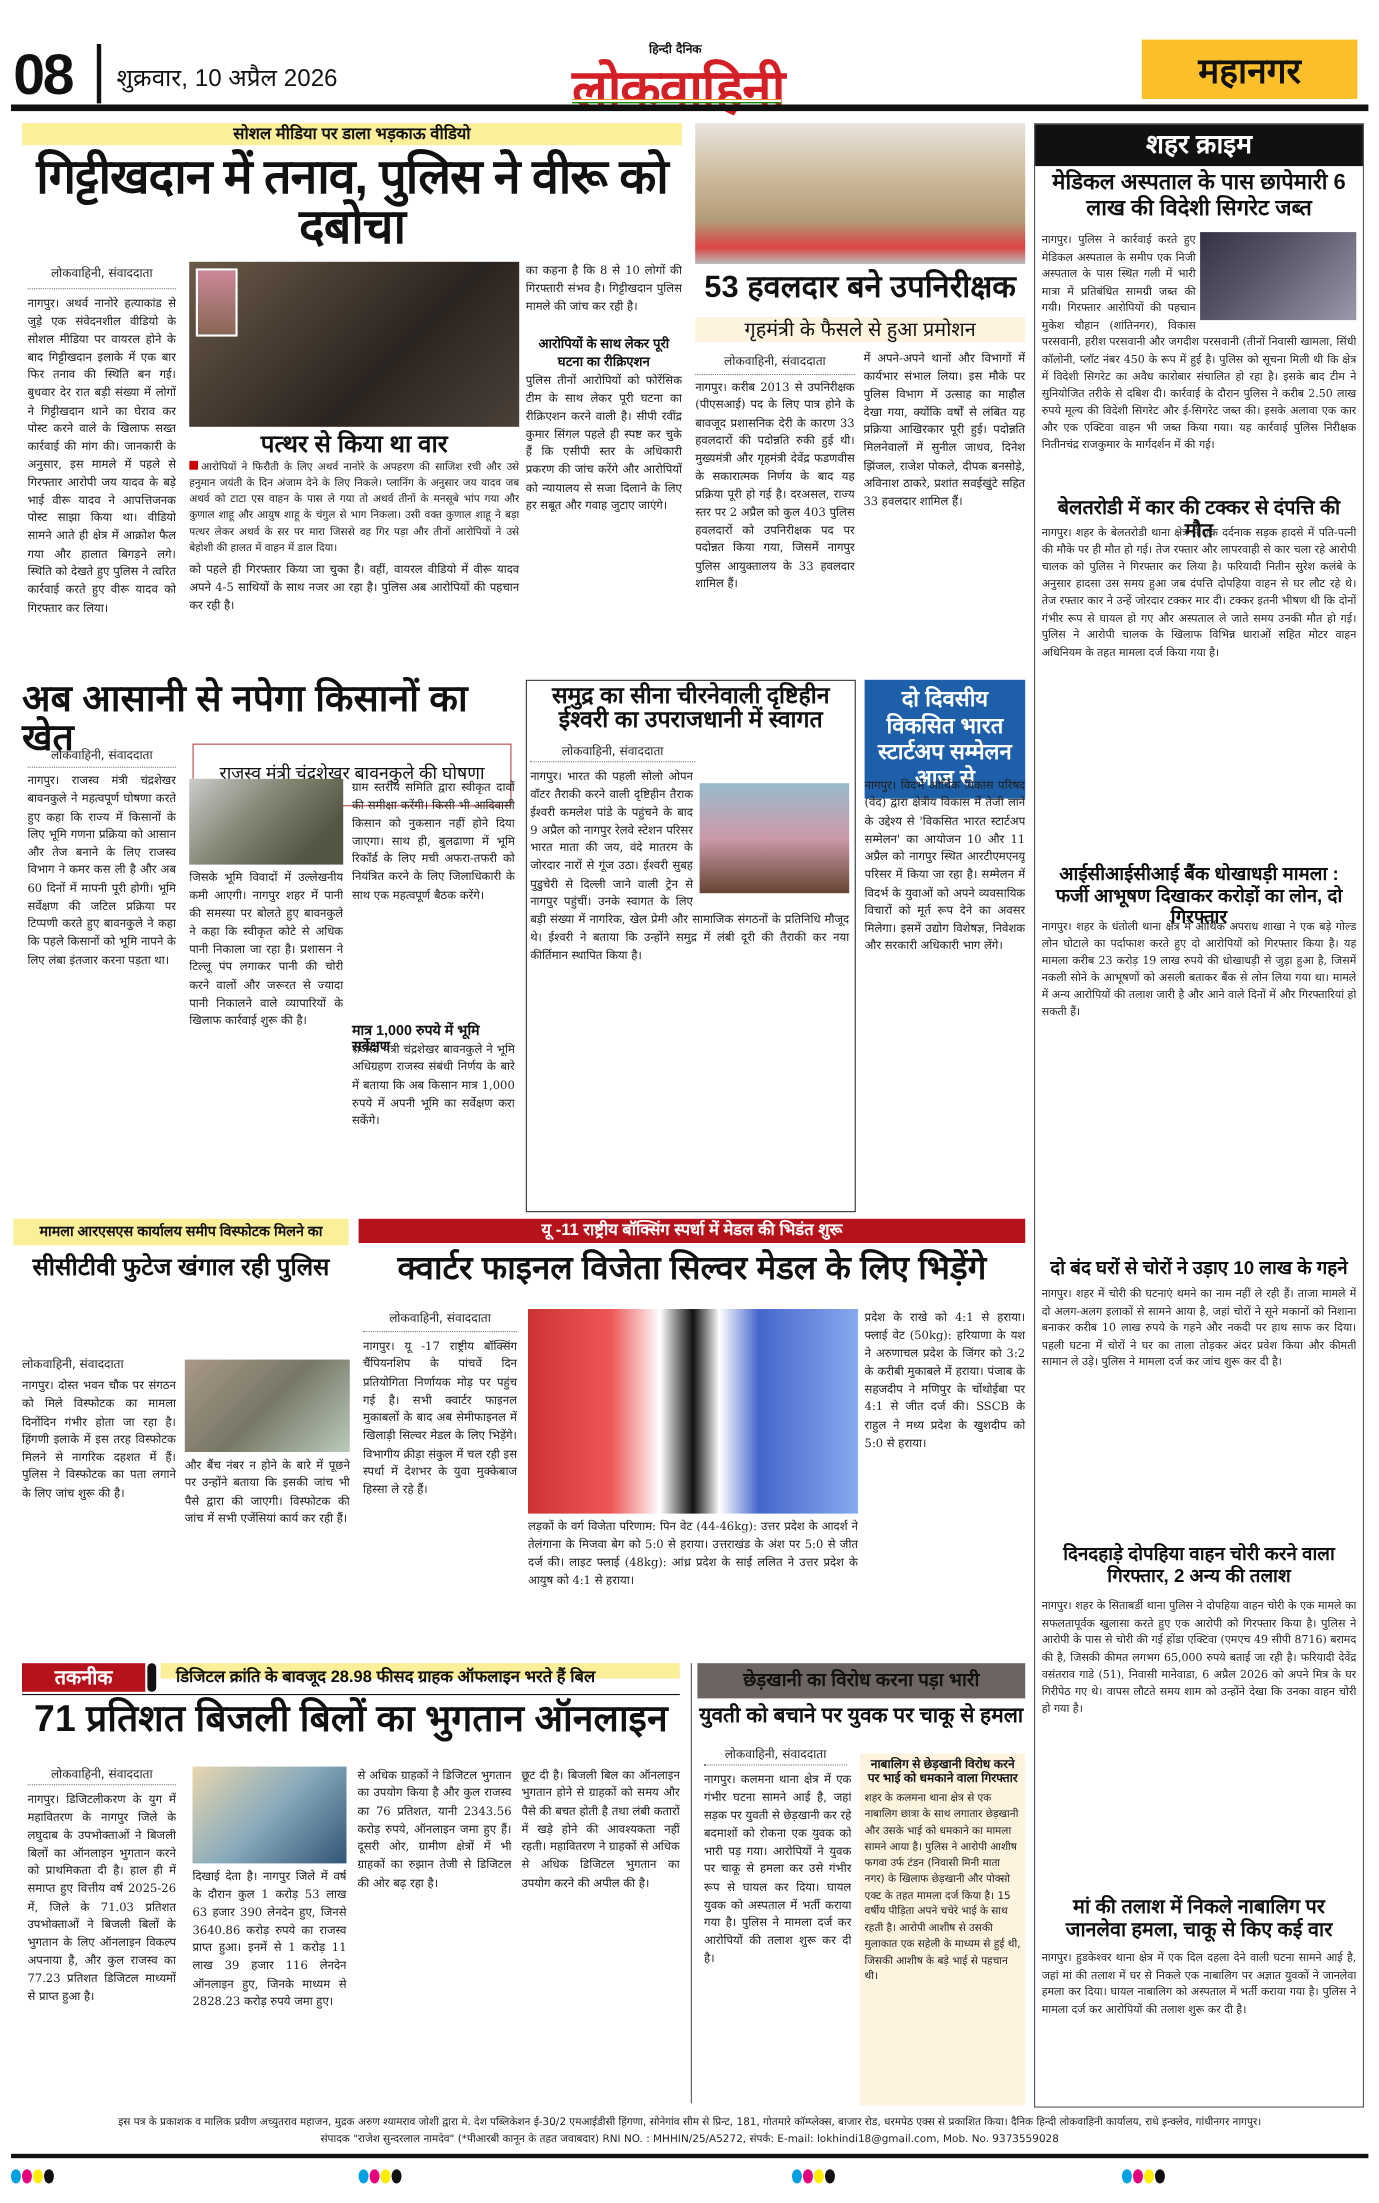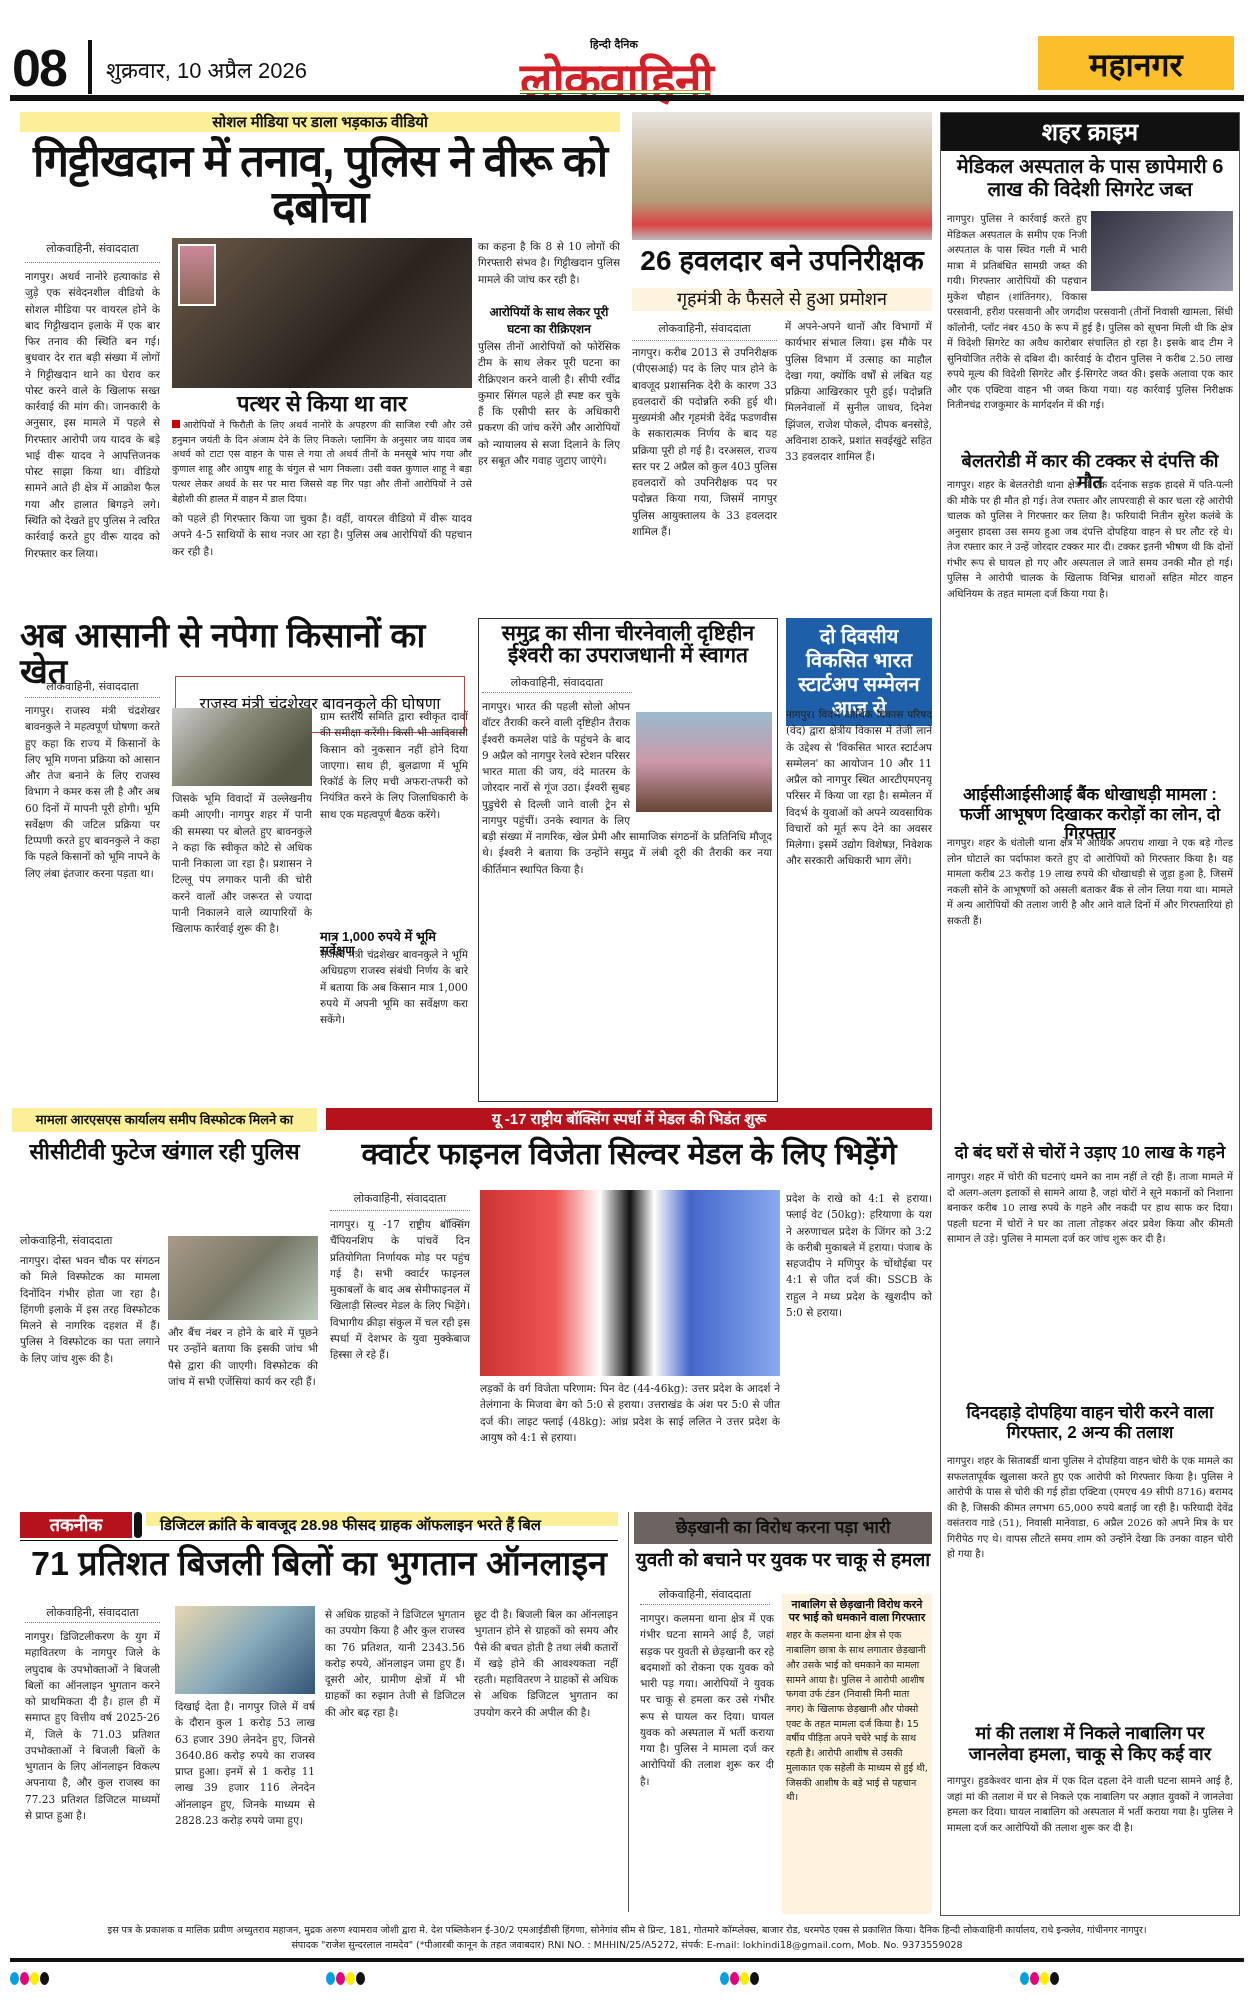--- a/index.html
+++ b/index.html
@@ -6,21 +6,21 @@
 body{width:1254px;height:2003px;background:#fff;font-family:"DejaVu Sans","Liberation Sans",sans-serif;color:#111;position:relative;overflow:hidden}
 .abs{position:absolute}
 .masthead-rule{position:absolute;left:10px;right:10px;top:95px;height:6px;background:#111}
 .pageno{left:12px;top:38px;font-size:52px;font-weight:bold;font-family:"Liberation Sans",sans-serif;letter-spacing:-2px}
 .pagebar{left:88px;top:40px;width:4px;height:54px;background:#111}
 .date{left:106px;top:54px;font-size:22px;font-family:"Liberation Sans",sans-serif}
 .logo-wrap{left:520px;top:36px;width:230px;height:58px}
 .logo-small{position:absolute;left:70px;top:0;font-size:11px;font-weight:bold}
 .logo-main{position:absolute;left:0;top:10px;font-size:48px;font-weight:bold;color:#d32027;font-family:"Liberation Sans",sans-serif;letter-spacing:-1px}
 .logo-line{position:absolute;left:0;top:54px;width:190px;height:4px;background:linear-gradient(#f08a24 33%,#fff 33%,#fff 66%,#138808 66%)}
-.section-box{left:1038px;top:36px;width:196px;height:54px;background:#fbbf2b;display:flex;align-items:center;justify-content:center;font-size:32px;font-weight:bold;font-family:Liberation Serif, serif}
+.section-box{left:1038px;top:36px;width:196px;height:54px;background:#fbbf2b;display:flex;align-items:center;justify-content:center;font-size:32px;font-weight:bold;font-family:Liberation Mono, monospace}
 .kicker-yellow{background:#fbef9a;text-align:center;font-weight:bold;font-family:"Liberation Sans",sans-serif}
 .headline{font-weight:bold;font-family:"Liberation Sans",sans-serif;line-height:1.05;text-align:center;color:#111}
 .byline{font-size:11px;text-align:center;color:#222}
 .col-text{font-size:10.5px;line-height:1.55;color:#222;text-align:justify;font-family:"DejaVu Serif",serif;overflow:hidden}
 .photo{background:linear-gradient(135deg,#6b5a48,#2a2420 60%,#4a4038);}
 .photo-police{background:linear-gradient(#e8e4df 0%,#cbb89a 40%,#b39a76 70%,#d44 88%,#bbb 100%)}
 .photo-raid{background:linear-gradient(135deg,#334 0%,#556 40%,#778 70%,#99a)}
 .photo-minister{background:linear-gradient(135deg,#ccc,#887 40%,#554 80%)}
 .photo-girl{background:linear-gradient(#9bc 0%,#c9a 50%,#643 100%)}
 .photo-cctv{background:linear-gradient(135deg,#a98 0%,#776 50%,#bcb)}
@@ -66,21 +66,21 @@
   <div style="position:absolute;left:6px;top:6px;width:38px;height:62px;border:2px solid #fff;background:linear-gradient(#c89,#865)"></div>
 </div>
 <div class="abs headline" style="left:172px;top:392px;width:300px;font-size:22px">पत्थर से किया था वार</div>
 <div class="abs col-text" style="left:172px;top:418px;width:300px;height:90px;font-family:'DejaVu Sans',sans-serif;font-size:9.5px"><span class="sq"></span><span>आरोपियों ने फिरौती के लिए अथर्व नानोरे के अपहरण की साजिश रची और उसे हनुमान जयंती के दिन अंजाम देने के लिए निकले। प्लानिंग के अनुसार जय यादव जब अथर्व को टाटा एस वाहन के पास ले गया तो अथर्व तीनों के मनसूबे भांप गया और कुणाल शाहू और आयुष शाहू के चंगुल से भाग निकला। उसी वक्त कुणाल शाहू ने बड़ा पत्थर लेकर अथर्व के सर पर मारा जिससे वह गिर पड़ा और तीनों आरोपियों ने उसे बेहोशी की हालत में वाहन में डाल दिया।</span></div>
 <div class="abs col-text" style="left:172px;top:510px;width:300px;height:98px">को पहले ही गिरफ्तार किया जा चुका है। वहीं, वायरल वीडियो में वीरू यादव अपने 4-5 साथियों के साथ नजर आ रहा है। पुलिस अब आरोपियों की पहचान कर रही है।</div>
 <div class="abs col-text" style="left:478px;top:238px;width:142px;height:64px">का कहना है कि 8 से 10 लोगों की गिरफ्तारी संभव है। गिट्टीखदान पुलिस मामले की जांच कर रही है।</div>
 <div class="abs headline" style="left:478px;top:304px;width:142px;font-size:12px;line-height:1.4">आरोपियों के साथ लेकर पूरी घटना का रीक्रिएशन</div>
 <div class="abs col-text" style="left:478px;top:338px;width:142px;height:270px">पुलिस तीनों आरोपियों को फोरेंसिक टीम के साथ लेकर पूरी घटना का रीक्रिएशन करने वाली है। सीपी रवींद्र कुमार सिंगल पहले ही स्पष्ट कर चुके हैं कि एसीपी स्तर के अधिकारी प्रकरण की जांच करेंगे और आरोपियों को न्यायालय से सजा दिलाने के लिए हर सबूत और गवाह जुटाए जाएंगे।</div>
 
 <div class="abs photo-police" style="left:632px;top:112px;width:300px;height:128px"></div>
-<div class="abs headline" style="left:632px;top:246px;width:300px;font-size:28px">26 हवलदार बने उपनिरीक्षक</div>
+<div class="abs headline" style="left:632px;top:246px;width:300px;font-size:28px">53 हवलदार बने उपनिरीक्षक</div>
 <div class="abs headline pink-box" style="left:632px;top:288px;width:300px;font-size:18px;padding:2px 0;font-weight:normal">गृहमंत्री के फैसले से हुआ प्रमोशन</div>
 <div class="abs byline" style="left:632px;top:320px;width:145px">लोकवाहिनी, संवाददाता</div>
 <div class="abs dotted" style="left:632px;top:340px;width:145px"></div>
 <div class="abs col-text" style="left:632px;top:344px;width:145px;height:264px">नागपुर। करीब 2013 से उपनिरीक्षक (पीएसआई) पद के लिए पात्र होने के बावजूद प्रशासनिक देरी के कारण 33 हवलदारों की पदोन्नति रुकी हुई थी। मुख्यमंत्री और गृहमंत्री देवेंद्र फडणवीस के सकारात्मक निर्णय के बाद यह प्रक्रिया पूरी हो गई है। दरअसल, राज्य स्तर पर 2 अप्रैल को कुल 403 पुलिस हवलदारों को उपनिरीक्षक पद पर पदोन्नत किया गया, जिसमें नागपुर पुलिस आयुक्तालय के 33 हवलदार शामिल हैं।</div>
 <div class="abs col-text" style="left:785px;top:318px;width:147px;height:290px">में अपने-अपने थानों और विभागों में कार्यभार संभाल लिया। इस मौके पर पुलिस विभाग में उत्साह का माहौल देखा गया, क्योंकि वर्षों से लंबित यह प्रक्रिया आखिरकार पूरी हुई। पदोन्नति मिलनेवालों में सुनील जाधव, दिनेश झिंजल, राजेश पोकले, दीपक बनसोड़े, अविनाश ठाकरे, प्रशांत सवईखुंटे सहित 33 हवलदार शामिल हैं।</div>
 
 <div class="abs crime-panel">
   <div class="crime-title">शहर क्राइम</div>
   <div class="abs crime-head" style="left:6px;top:42px;width:286px;font-size:20px">मेडिकल अस्पताल के पास छापेमारी 6 लाख की विदेशी सिगरेट जब्त</div>
   <div class="abs photo-raid" style="left:150px;top:98px;width:142px;height:80px"></div>
@@ -118,21 +118,21 @@
 <div class="abs blue-box" style="left:786px;top:618px;width:146px">दो दिवसीय विकसित भारत स्टार्टअप सम्मेलन आज से</div>
 <div class="abs col-text" style="left:786px;top:706px;width:146px;height:396px">नागपुर। विदर्भ आर्थिक विकास परिषद (वेद) द्वारा क्षेत्रीय विकास में तेजी लाने के उद्देश्य से 'विकसित भारत स्टार्टअप सम्मेलन' का आयोजन 10 और 11 अप्रैल को नागपुर स्थित आरटीएमएनयू परिसर में किया जा रहा है। सम्मेलन में विदर्भ के युवाओं को अपने व्यवसायिक विचारों को मूर्त रूप देने का अवसर मिलेगा। इसमें उद्योग विशेषज्ञ, निवेशक और सरकारी अधिकारी भाग लेंगे।</div>
 
 <div class="abs kicker-yellow" style="left:12px;top:1108px;width:305px;font-size:13px;line-height:24px;height:24px">मामला आरएसएस कार्यालय समीप विस्फोटक मिलने का</div>
 <div class="abs headline" style="left:12px;top:1140px;width:305px;font-size:22px">सीसीटीवी फुटेज खंगाल रही पुलिस</div>
 <div class="abs byline" style="left:20px;top:1232px;width:130px;text-align:left">लोकवाहिनी, संवाददाता</div>
 <div class="abs col-text" style="left:20px;top:1252px;width:140px;height:240px">नागपुर। दोस्त भवन चौक पर संगठन को मिले विस्फोटक का मामला दिनोंदिन गंभीर होता जा रहा है। हिंगणी इलाके में इस तरह विस्फोटक मिलने से नागरिक दहशत में हैं। पुलिस ने विस्फोटक का पता लगाने के लिए जांच शुरू की है।</div>
 <div class="abs photo-cctv" style="left:168px;top:1236px;width:150px;height:84px"></div>
 <div class="abs col-text" style="left:168px;top:1324px;width:150px;height:168px">और बैंच नंबर न होने के बारे में पूछने पर उन्होंने बताया कि इसकी जांच भी पैसे द्वारा की जाएगी। विस्फोटक की जांच में सभी एजेंसियां कार्य कर रही हैं।</div>
 
-<div class="abs red-band" style="left:326px;top:1108px;width:606px;height:22px;font-size:15px;line-height:22px">यू -17 राष्ट्रीय बॉक्सिंग स्पर्धा में मेडल की भिडंत शुरू</div>
+<div class="abs red-band" style="left:326px;top:1108px;width:606px;height:22px;font-size:15px;line-height:22px">यू -11 राष्ट्रीय बॉक्सिंग स्पर्धा में मेडल की भिडंत शुरू</div>
 <div class="abs headline" style="left:326px;top:1138px;width:606px;font-size:30px">क्वार्टर फाइनल विजेता सिल्वर मेडल के लिए भिड़ेंगे</div>
 <div class="abs byline" style="left:330px;top:1190px;width:140px">लोकवाहिनी, संवाददाता</div>
 <div class="abs dotted" style="left:330px;top:1210px;width:140px"></div>
 <div class="abs col-text" style="left:330px;top:1216px;width:140px;height:276px">नागपुर। यू -17 राष्ट्रीय बॉक्सिंग चैंपियनशिप के पांचवें दिन प्रतियोगिता निर्णायक मोड़ पर पहुंच गई है। सभी क्वार्टर फाइनल मुकाबलों के बाद अब सेमीफाइनल में खिलाड़ी सिल्वर मेडल के लिए भिड़ेंगे। विभागीय क्रीड़ा संकुल में चल रही इस स्पर्धा में देशभर के युवा मुक्केबाज हिस्सा ले रहे हैं।</div>
 <div class="abs photo-boxing" style="left:480px;top:1190px;width:300px;height:186px"></div>
 <div class="abs col-text" style="left:480px;top:1380px;width:300px;height:112px">लड़कों के वर्ग विजेता परिणाम: पिन वेट (44-46kg): उत्तर प्रदेश के आदर्श ने तेलंगाना के मिजवा बेग को 5:0 से हराया। उत्तराखंड के अंश पर 5:0 से जीत दर्ज की। लाइट फ्लाई (48kg): आंध्र प्रदेश के साई ललित ने उत्तर प्रदेश के आयुष को 4:1 से हराया।</div>
 <div class="abs col-text" style="left:786px;top:1190px;width:146px;height:302px">प्रदेश के राखे को 4:1 से हराया। फ्लाई वेट (50kg): हरियाणा के यश ने अरुणाचल प्रदेश के जिंगर को 3:2 के करीबी मुकाबले में हराया। पंजाब के सहजदीप ने मणिपुर के चोंथोईबा पर 4:1 से जीत दर्ज की। SSCB के राहुल ने मध्य प्रदेश के खुशदीप को 5:0 से हराया।</div>
 
 <div class="abs red-band" style="left:20px;top:1512px;width:112px;height:26px;font-size:18px;line-height:26px">तकनीक</div>
 <div class="abs" style="left:134px;top:1512px;width:8px;height:26px;background:#111;border-radius:4px"></div>

